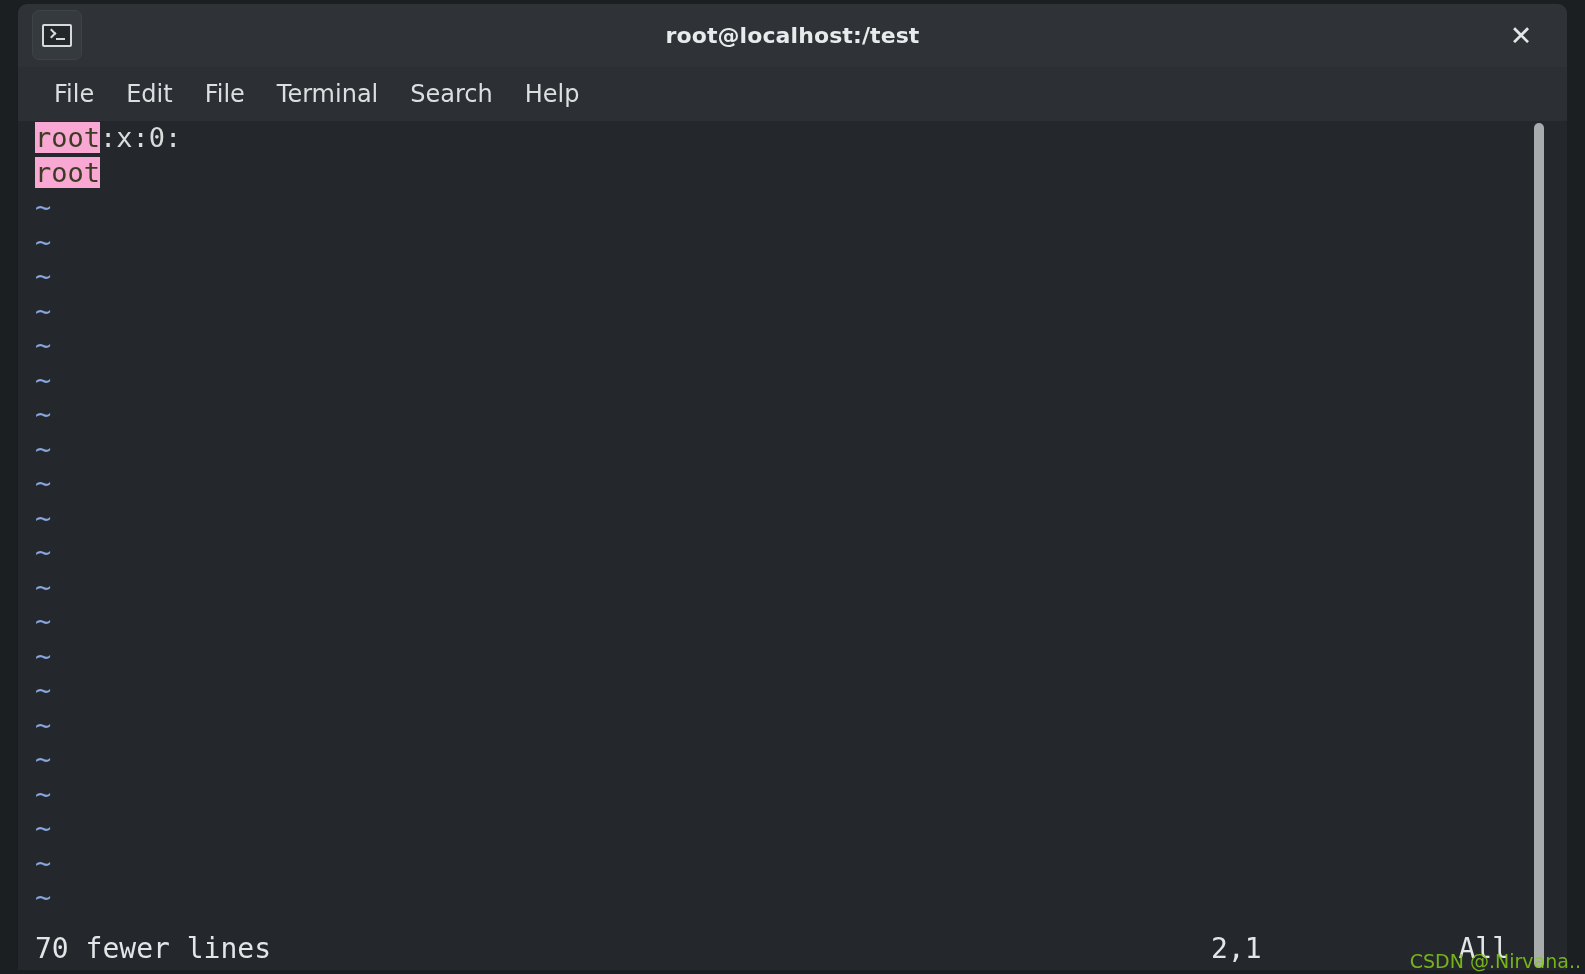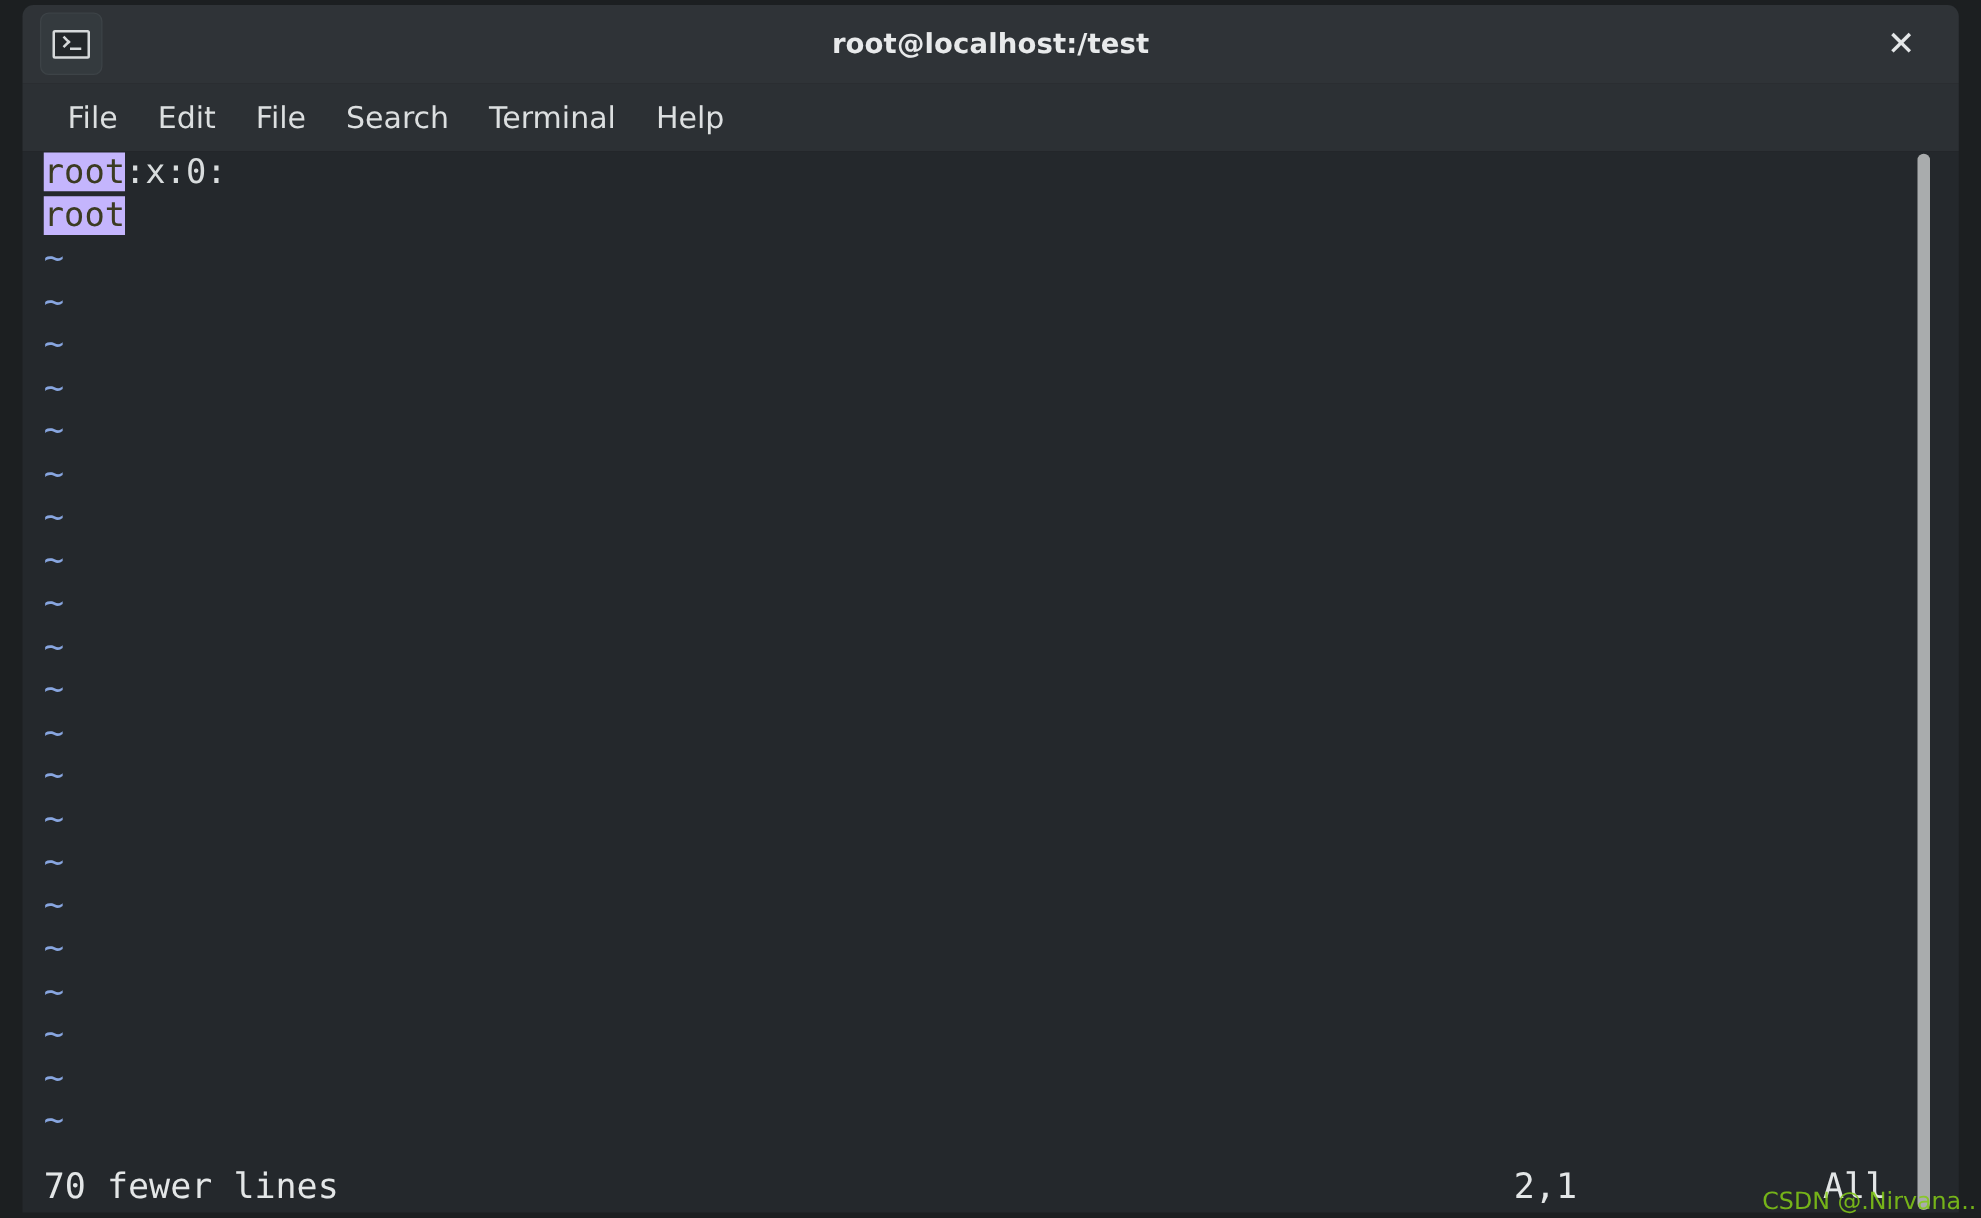--- a/index.html
+++ b/index.html
@@ -154,21 +154,21 @@
   .line {
     height: 34.5px;
     line-height: 34.5px;
     white-space: pre;
     padding-left: 17px;
     color: #d8dcdd;
     font-family: "DejaVu Sans Mono", monospace;
     font-size: 27px;
   }
   .hl {
-    background: #c4b5fd;
+    background: #f9a8d4;
     color: #3b3b22;
   }
   .tilde {
     color: #88a6e0;
   }
 
   
   .statusline {
     position: absolute;
     left: 0;
@@ -240,22 +240,22 @@
       <div class="term-glyph"></div>
     </div>
     <div class="title-text">root@localhost:/test</div>
     <div class="close-btn">✕</div>
   </div>
 
   <div class="menubar">
     <div class="menu-item">File</div>
     <div class="menu-item">Edit</div>
     <div class="menu-item">File</div>
+    <div class="menu-item">Terminal</div>
     <div class="menu-item">Search</div>
-    <div class="menu-item">Terminal</div>
     <div class="menu-item">Help</div>
   </div>
 
   <div class="terminal">
 
     <div class="screen">
       <div id="content-lines">
           <div class="line"><span class="hl">root</span><span>:x:0:</span></div>
           <div class="line"><span class="hl">root</span></div>
         </div>

